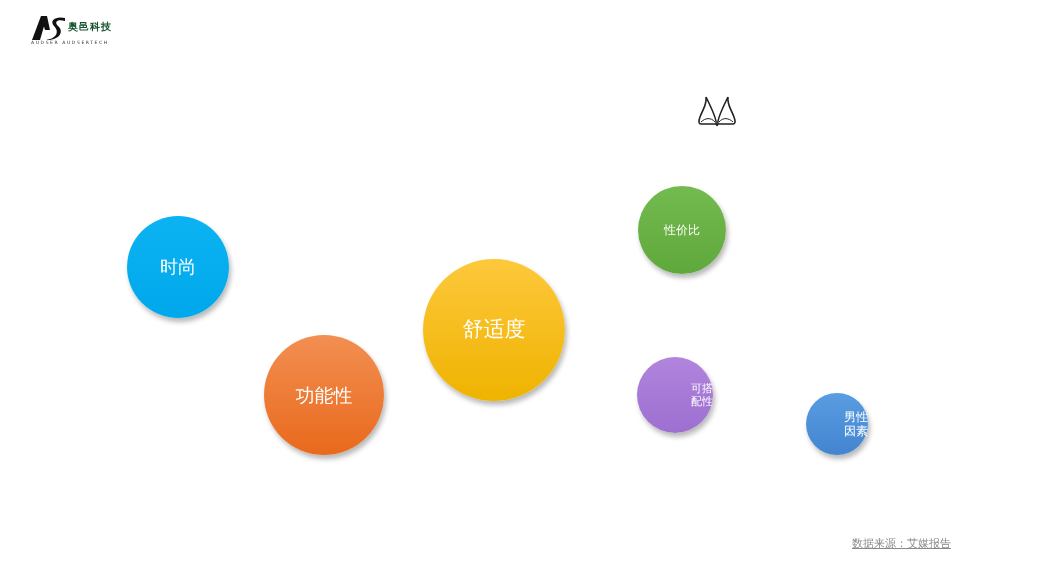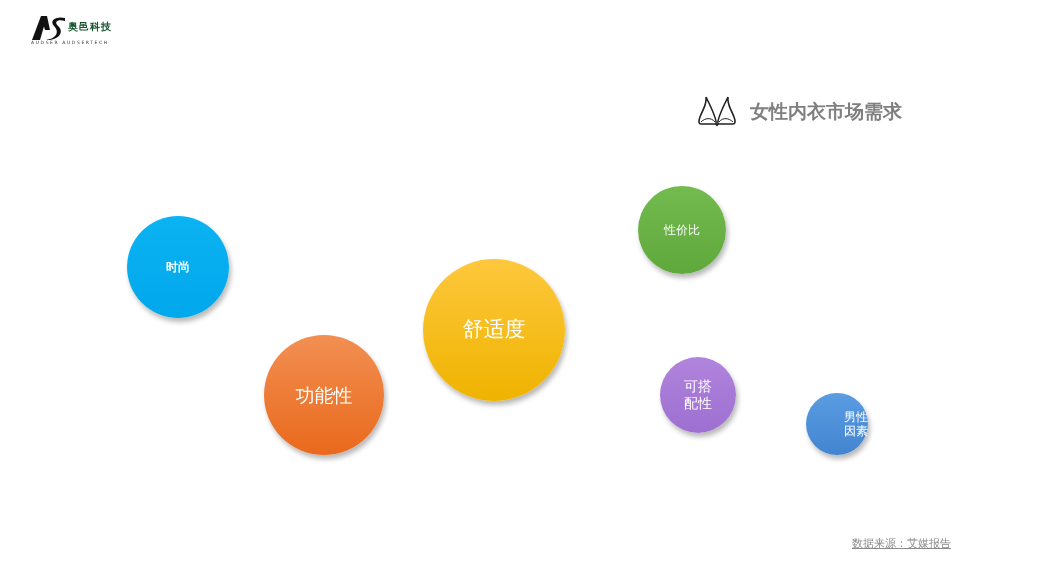--- a/index.html
+++ b/index.html
@@ -43,37 +43,36 @@
 <div class="title-wrap">
   <svg class="bra-icon" viewBox="0 0 40 34">
     <g fill="none" stroke="#222" stroke-width="1.6" stroke-linejoin="round">
       <path d="M9,2 C10,10 6,14 3,22 C1,27 2,29 4,29 L19,29 C20,26 17,18 9,2"></path>
       <path d="M31,2 C30,10 34,14 37,22 C39,27 38,29 36,29 L21,29 C20,26 23,18 31,2"></path>
       <path d="M19,29 C20,31 20,31 21,29"></path>
       <path d="M4,27 C8,23 14,22 18,27" stroke-width="1"></path>
       <path d="M36,27 C32,23 26,22 22,27" stroke-width="1"></path>
     </g>
   </svg>
-  <span class="title-text">女性内衣市场需求</span>
 </div>
 
 <div id="bubbles">
-  <div class="bubble" style="left: 127px; top: 216px; width: 102px; height: 102px; background: linear-gradient(rgb(11, 179, 242), rgb(0, 168, 236)); font-size: 12px; font-weight: bold;">
+  <div class="bubble" style="left: 127px; top: 216px; width: 102px; height: 102px; background: linear-gradient(rgb(11, 179, 242), rgb(0, 168, 236)); font-size: 18px;">
       <span>时尚</span>
     </div>
   <div class="bubble" style="left: 264px; top: 335px; width: 120px; height: 120px; background: linear-gradient(rgb(242, 143, 82), rgb(233, 105, 28)); font-size: 19px;">
       <span>功能性</span>
     </div>
   <div class="bubble" style="left: 423px; top: 259px; width: 142px; height: 142px; background: linear-gradient(rgb(253, 200, 60), rgb(239, 179, 0)); font-size: 21px; align-items: center;">
       <span>舒适度</span>
     </div>
   <div class="bubble" style="left: 638px; top: 186px; width: 88px; height: 88px; background: linear-gradient(rgb(116, 187, 79), rgb(95, 168, 60)); font-size: 12px;">
       <span>性价比</span>
     </div>
-  <div class="bubble" style="left: 660px; top: 357px; width: 76px; height: 76px; background: linear-gradient(rgb(177, 132, 221), rgb(157, 111, 208)); font-size: 14px;">
+  <div class="bubble" style="left: 637px; top: 357px; width: 76px; height: 76px; background: linear-gradient(rgb(177, 132, 221), rgb(157, 111, 208)); font-size: 11px; justify-content: flex-end;">
       <span>可搭
 配性</span>
     </div>
   <div class="bubble" style="left: 806px; top: 393px; width: 62px; height: 62px; background: linear-gradient(rgb(90, 157, 226), rgb(67, 132, 208)); font-size: 12px; justify-content: flex-end;">
       <span>男性
 因素</span>
     </div>
 </div>
 
 <div class="source">数据来源：艾媒报告</div>

